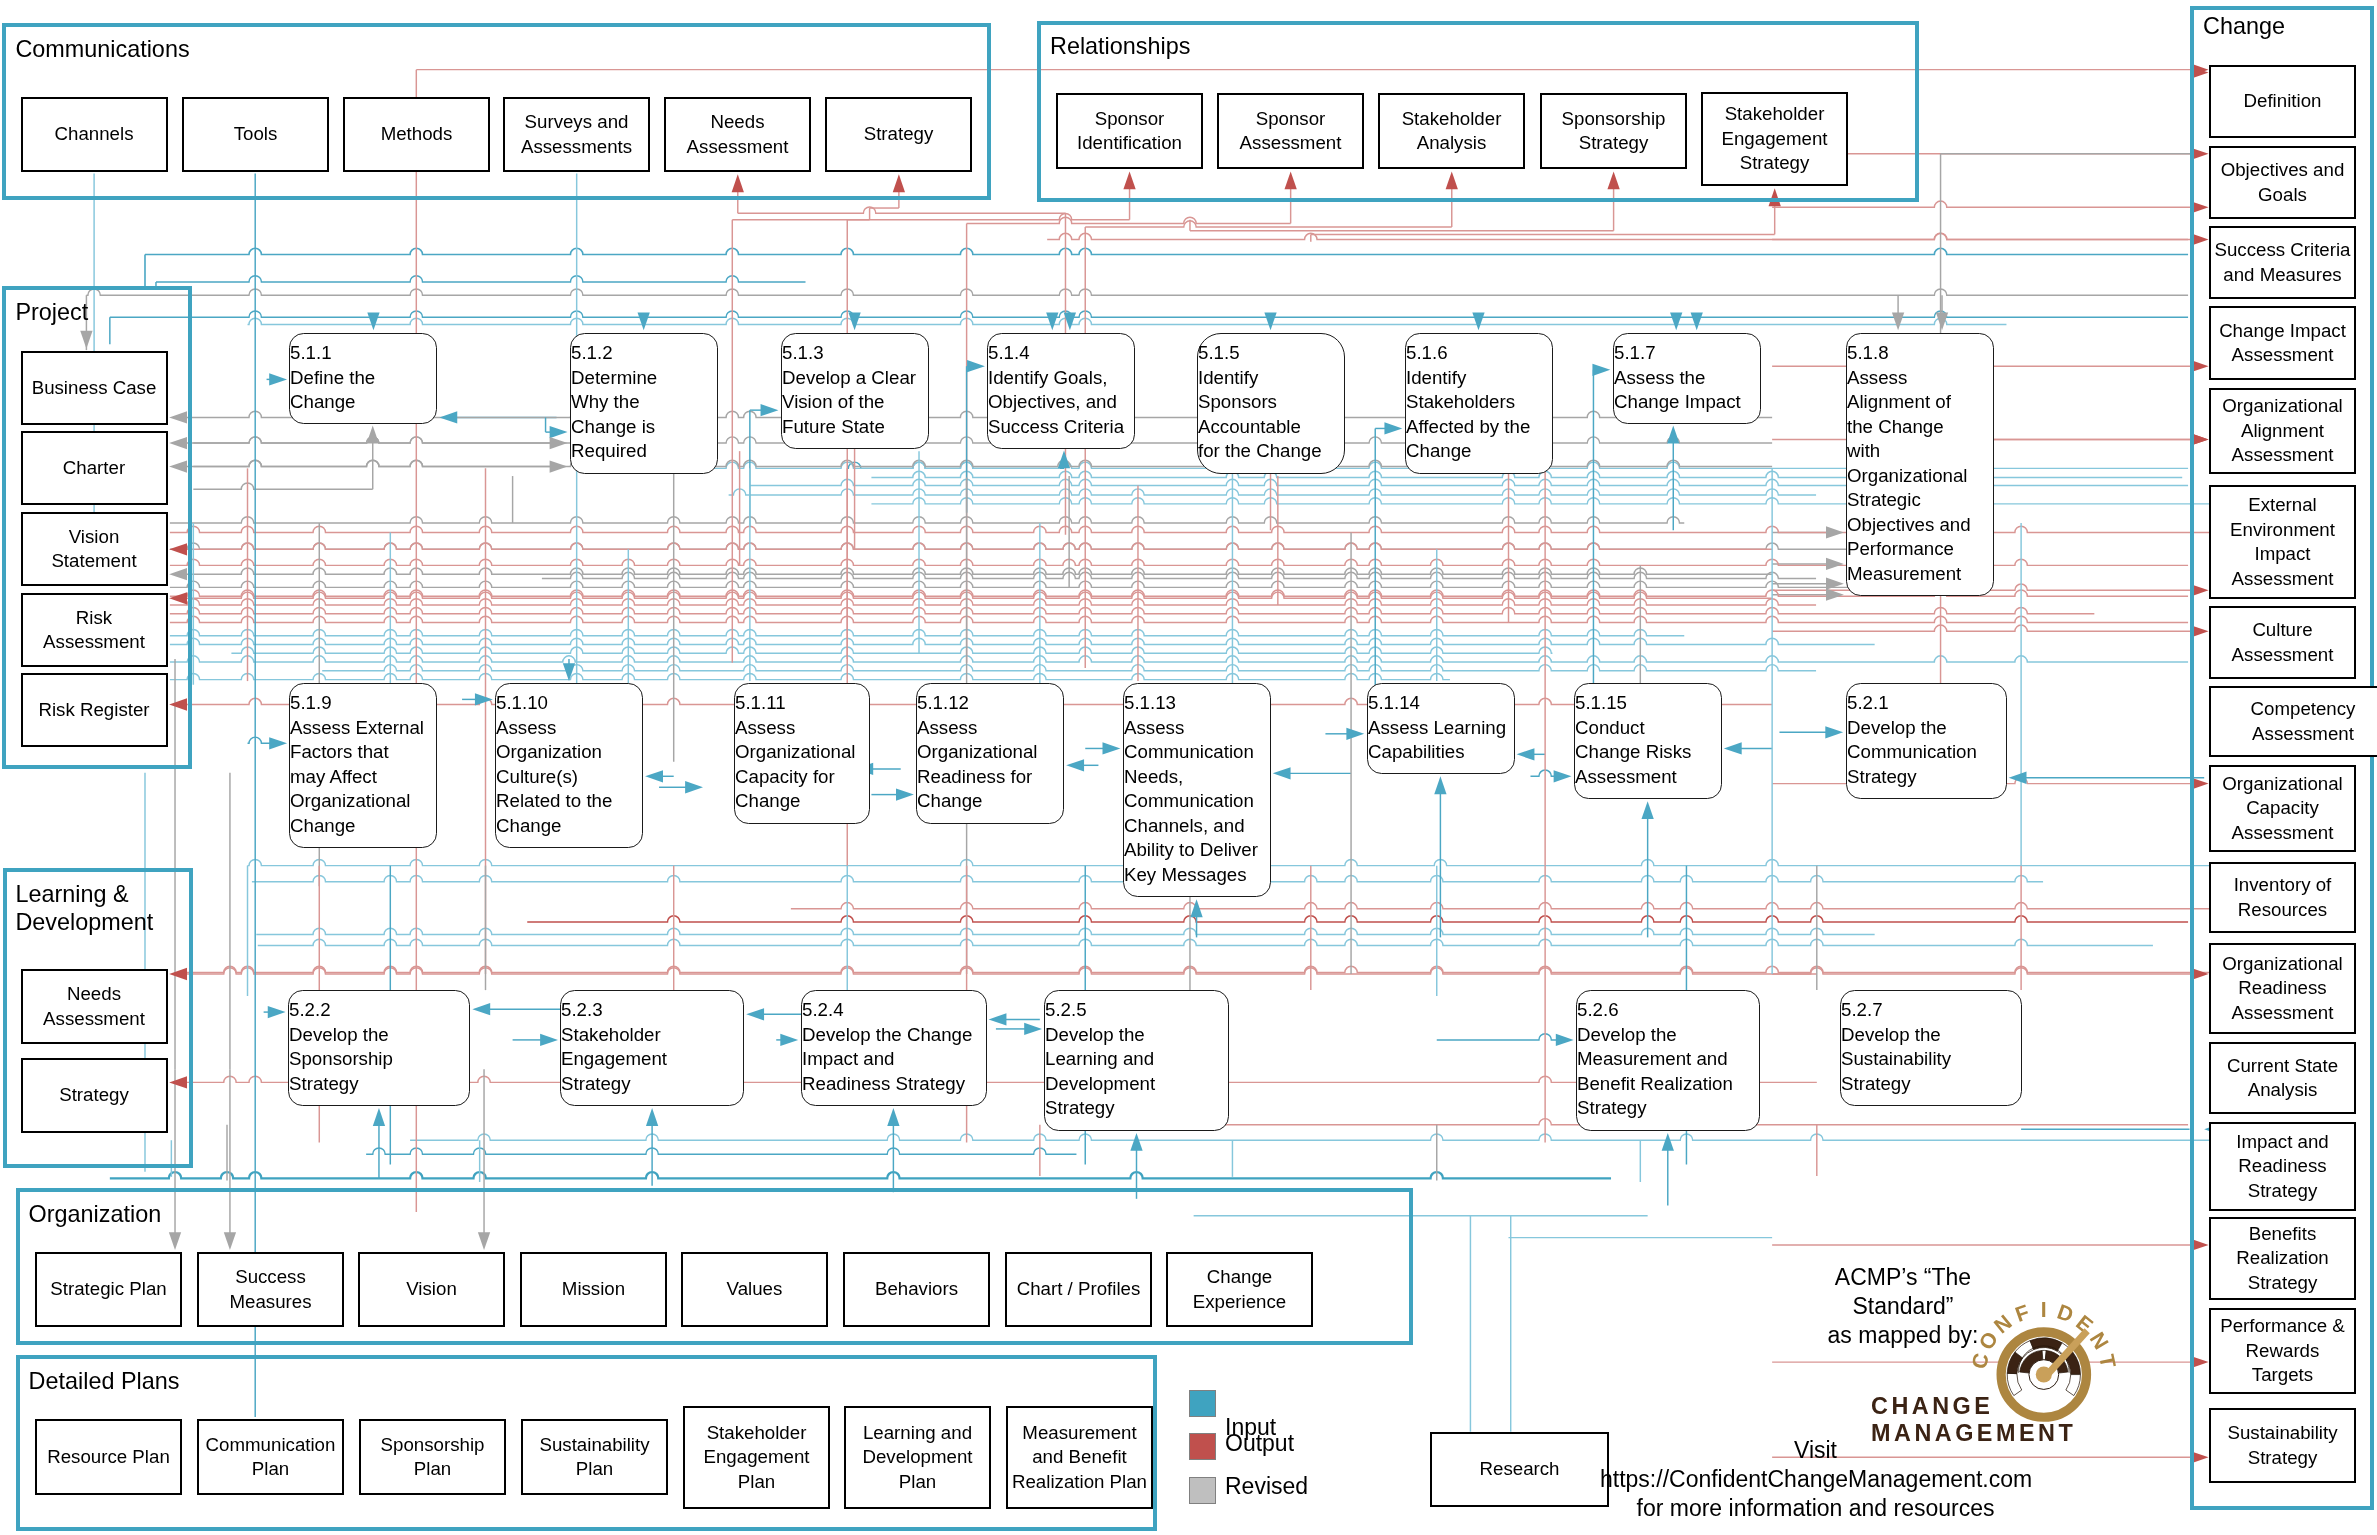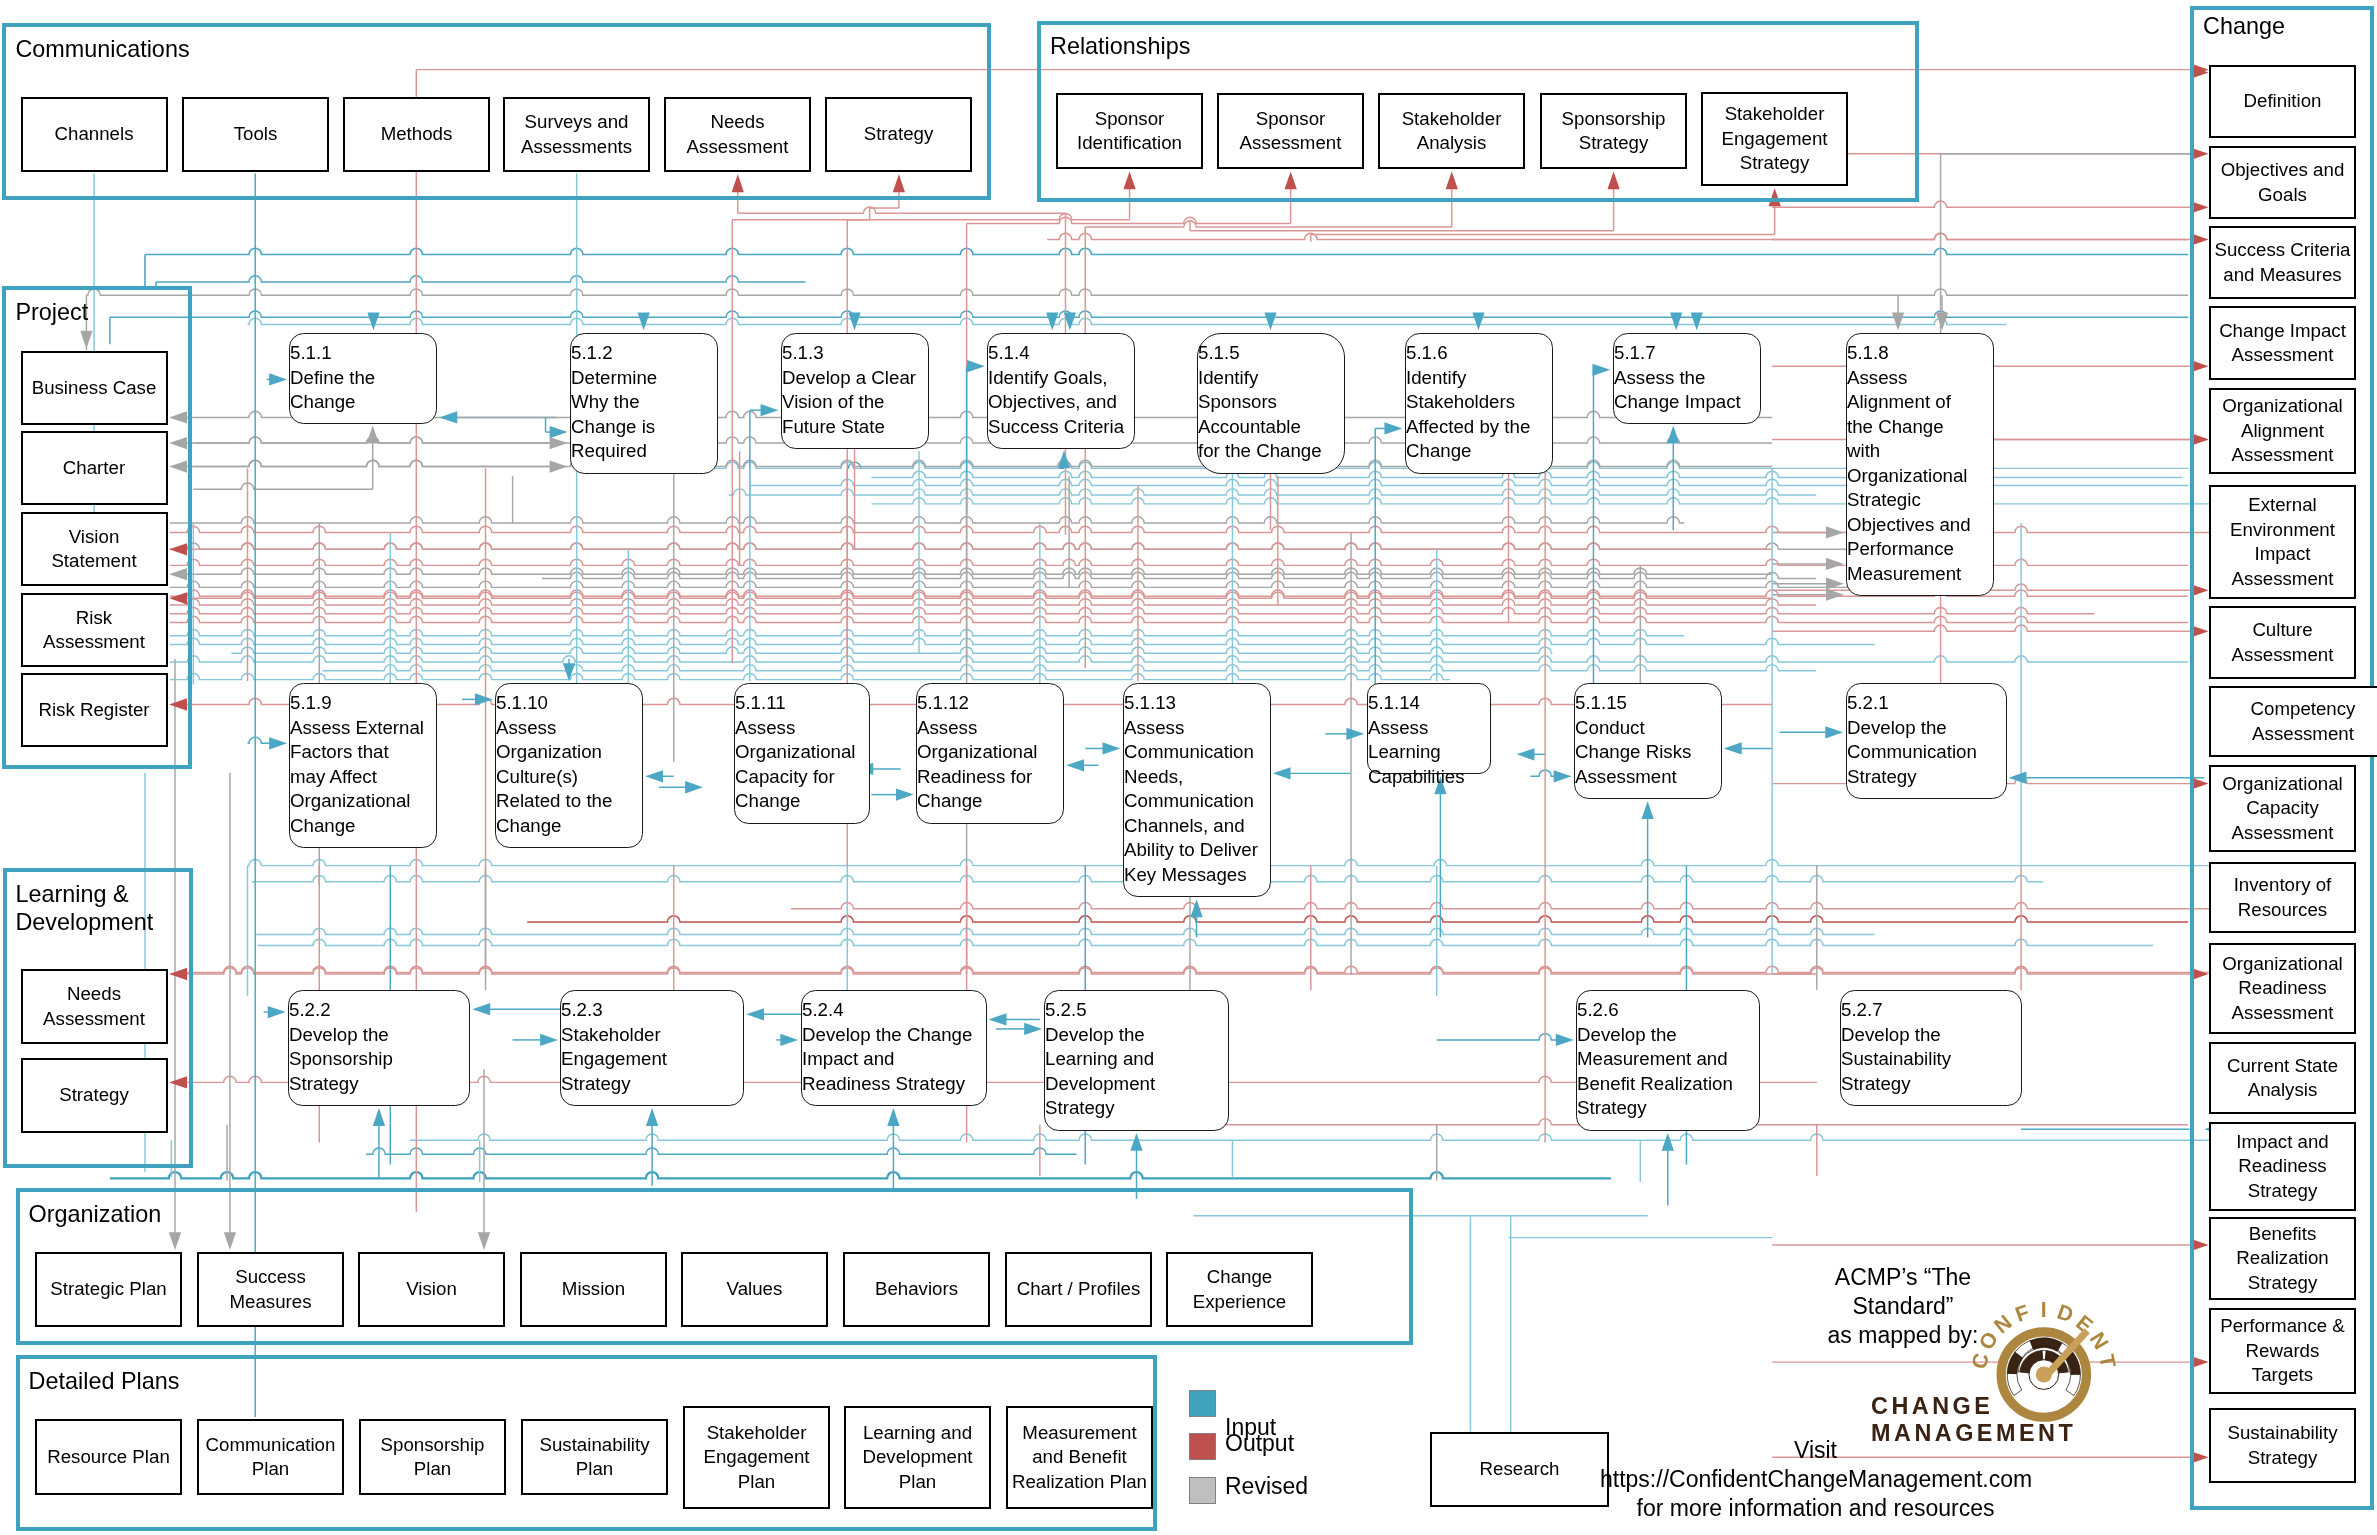--- a/index.html
+++ b/index.html
@@ -551,21 +551,21 @@
       <span class="plab">Assess<br>Organizational<br>Capacity for<br>Change</span>
     </div>
 <div class="pbox" style="left:916px;top:683px;width:148px;height:141px;">
       <span class="pnum">5.1.12</span>
       <span class="plab">Assess<br>Organizational<br>Readiness for<br>Change</span>
     </div>
 <div class="pbox" style="left:1123px;top:683px;width:148px;height:214px;">
       <span class="pnum">5.1.13</span>
       <span class="plab">Assess<br>Communication<br>Needs,<br>Communication<br>Channels, and<br>Ability to Deliver<br>Key Messages</span>
     </div>
-<div class="pbox" style="left:1367px;top:683px;width:124px;height:91px;border-radius:12px;">
+<div class="pbox" style="left:1367px;top:683px;width:148px;height:91px;">
       <span class="pnum">5.1.14</span>
       <span class="plab">Assess Learning<br>Capabilities</span>
     </div>
 <div class="pbox" style="left:1574px;top:683px;width:148px;height:116px;">
       <span class="pnum">5.1.15</span>
       <span class="plab">Conduct<br>Change Risks<br>Assessment</span>
     </div>
 <div class="pbox" style="left:1846px;top:683px;width:161px;height:116px;">
       <span class="pnum">5.2.1</span>
       <span class="plab">Develop the<br>Communication<br>Strategy</span>

